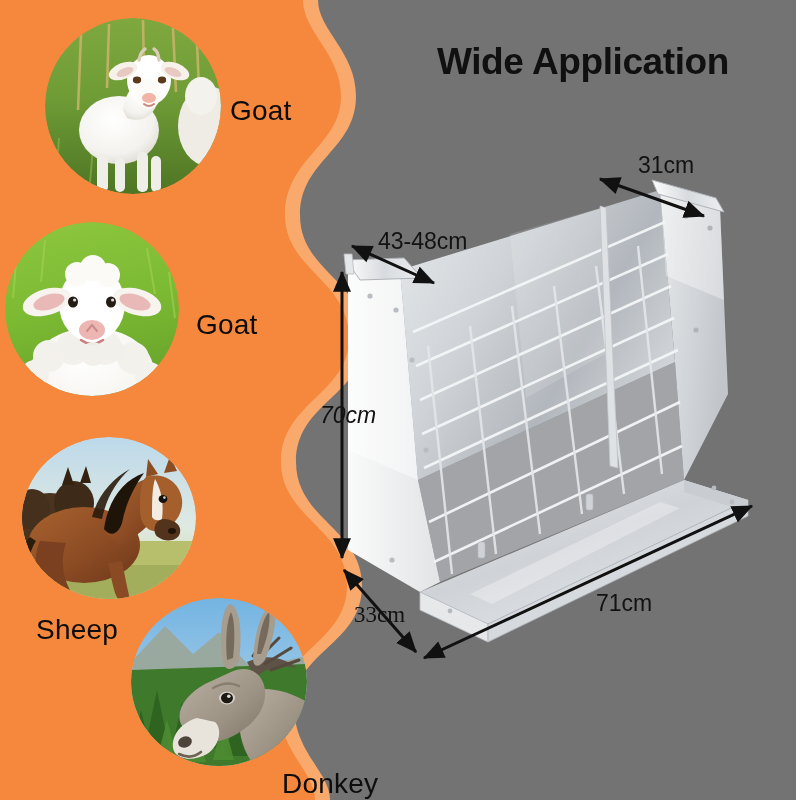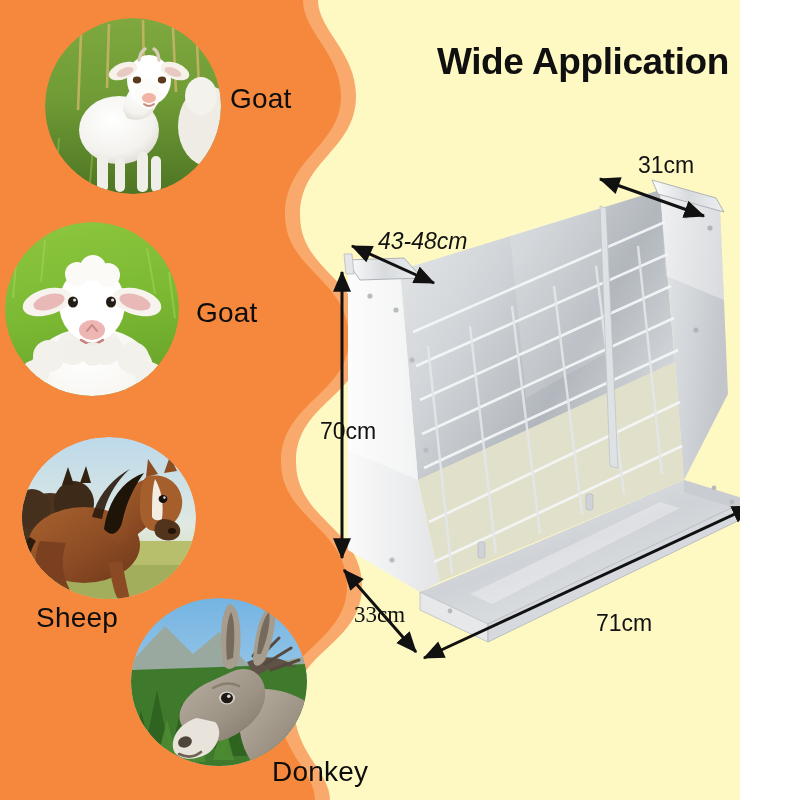--- a/index.html
+++ b/index.html
@@ -1,33 +1,33 @@
 <!DOCTYPE html>
 <html><head>
 <meta charset="utf-8">
 <style>
   html,body{margin:0;padding:0;background:#fff;}
   body{font-family:"Liberation Sans", sans-serif;}
   #page{
-    position:relative;width:740px;height:800px;overflow:hidden;background:#fef9c3;
+    position:relative;width:796px;height:800px;overflow:hidden;background:#737373;
   }
 
   
   #wave-layer{position:absolute;left:0;top:0;width:800px;height:800px;}
 
   
   .animal-card{position:absolute;}
   .animal-photo{
     position:absolute;border-radius:50%;overflow:hidden;
     box-shadow:0 0 0 0 rgba(0,0,0,0);
   }
   .animal-photo svg{display:block;}
   .animal-label{
     position:absolute;color:#0d0d0d;font-size:28px;letter-spacing:.2px;
-    font-weight:500;white-space:nowrap;font-family:"Liberation Sans", sans-serif;
+    font-weight:500;white-space:nowrap;font-family:"Liberation Sans", sans-serif;margin-top:12px;
   }
 
   
   #title{
     position:absolute;left:437px;top:41px;font-size:37px;font-weight:bold;
     color:#101010;letter-spacing:-0.4px;white-space:nowrap;
   }
 
   
   #product-stage{position:absolute;left:300px;top:150px;width:500px;height:530px;}
@@ -333,21 +333,21 @@
           <path d="M126,56 C128,36 132,20 138,14 C140,24 136,42 130,56 Z" fill="#756a5c"></path>
 
           <ellipse cx="96" cy="100" rx="8" ry="6.5" fill="#ffffff" opacity=".55"></ellipse>
           <ellipse cx="96" cy="100" rx="6" ry="5.2" fill="#1d1812"></ellipse>
           <circle cx="97.8" cy="98.2" r="1.8" fill="#fff" opacity=".85"></circle>
 
           <path d="M82,90 q14,-8 26,-2" stroke="#7b7063" stroke-width="2.4" fill="none" stroke-linecap="round" opacity=".7"></path>
         </g>
       </svg>
     </div>
-    <div class="animal-label" style="left:272px;top:756px;">Donkey</div>
+    <div class="animal-label" style="left:282px;top:756px;">Donkey</div>
   </div>
 
   <div id="product-stage">
     <svg width="500" height="530" viewBox="0 0 500 530">
       <defs>
         <linearGradient id="mTop" x1="0" y1="0" x2="1" y2="1">
           <stop offset="0" stop-color="#efefef"></stop>
             <stop offset="0.5" stop-color="#d3d6da"></stop>
             <stop offset="1" stop-color="#bfc3c8"></stop>
         </linearGradient>
@@ -463,19 +463,19 @@
         <line x1="42" y1="122" x2="42" y2="408" marker-start="url(#at)" marker-end="url(#ah)"></line>
 
         <line x1="44" y1="420" x2="116" y2="502" marker-start="url(#at)" marker-end="url(#ah)"></line>
 
         <line x1="124" y1="508" x2="452" y2="356" marker-start="url(#at)" marker-end="url(#ah)"></line>
       </g>
     </svg>
 
     
     <span class="dim-label" style="left:338px;top:2px;">31cm</span>
-    <span class="dim-label" style="left:78px;top:78px;font-style:italic;">43-48cm</span>
-    <span class="dim-label" style="left:20px;top:268px;">70cm</span>
+    <span class="dim-label" style="left:78px;top:78px;">43-48cm</span>
+    <span class="dim-label" style="left:20px;top:252px;font-style:italic;">70cm</span>
     <span class="dim-label" style="left:54px;top:452px;font-family:Liberation Serif, serif;">33cm</span>
-    <span class="dim-label" style="left:296px;top:440px;margin-top:20px;">71cm</span>
+    <span class="dim-label" style="left:296px;top:440px;">71cm</span>
   </div>
 
 </div>
 
 </body></html>

